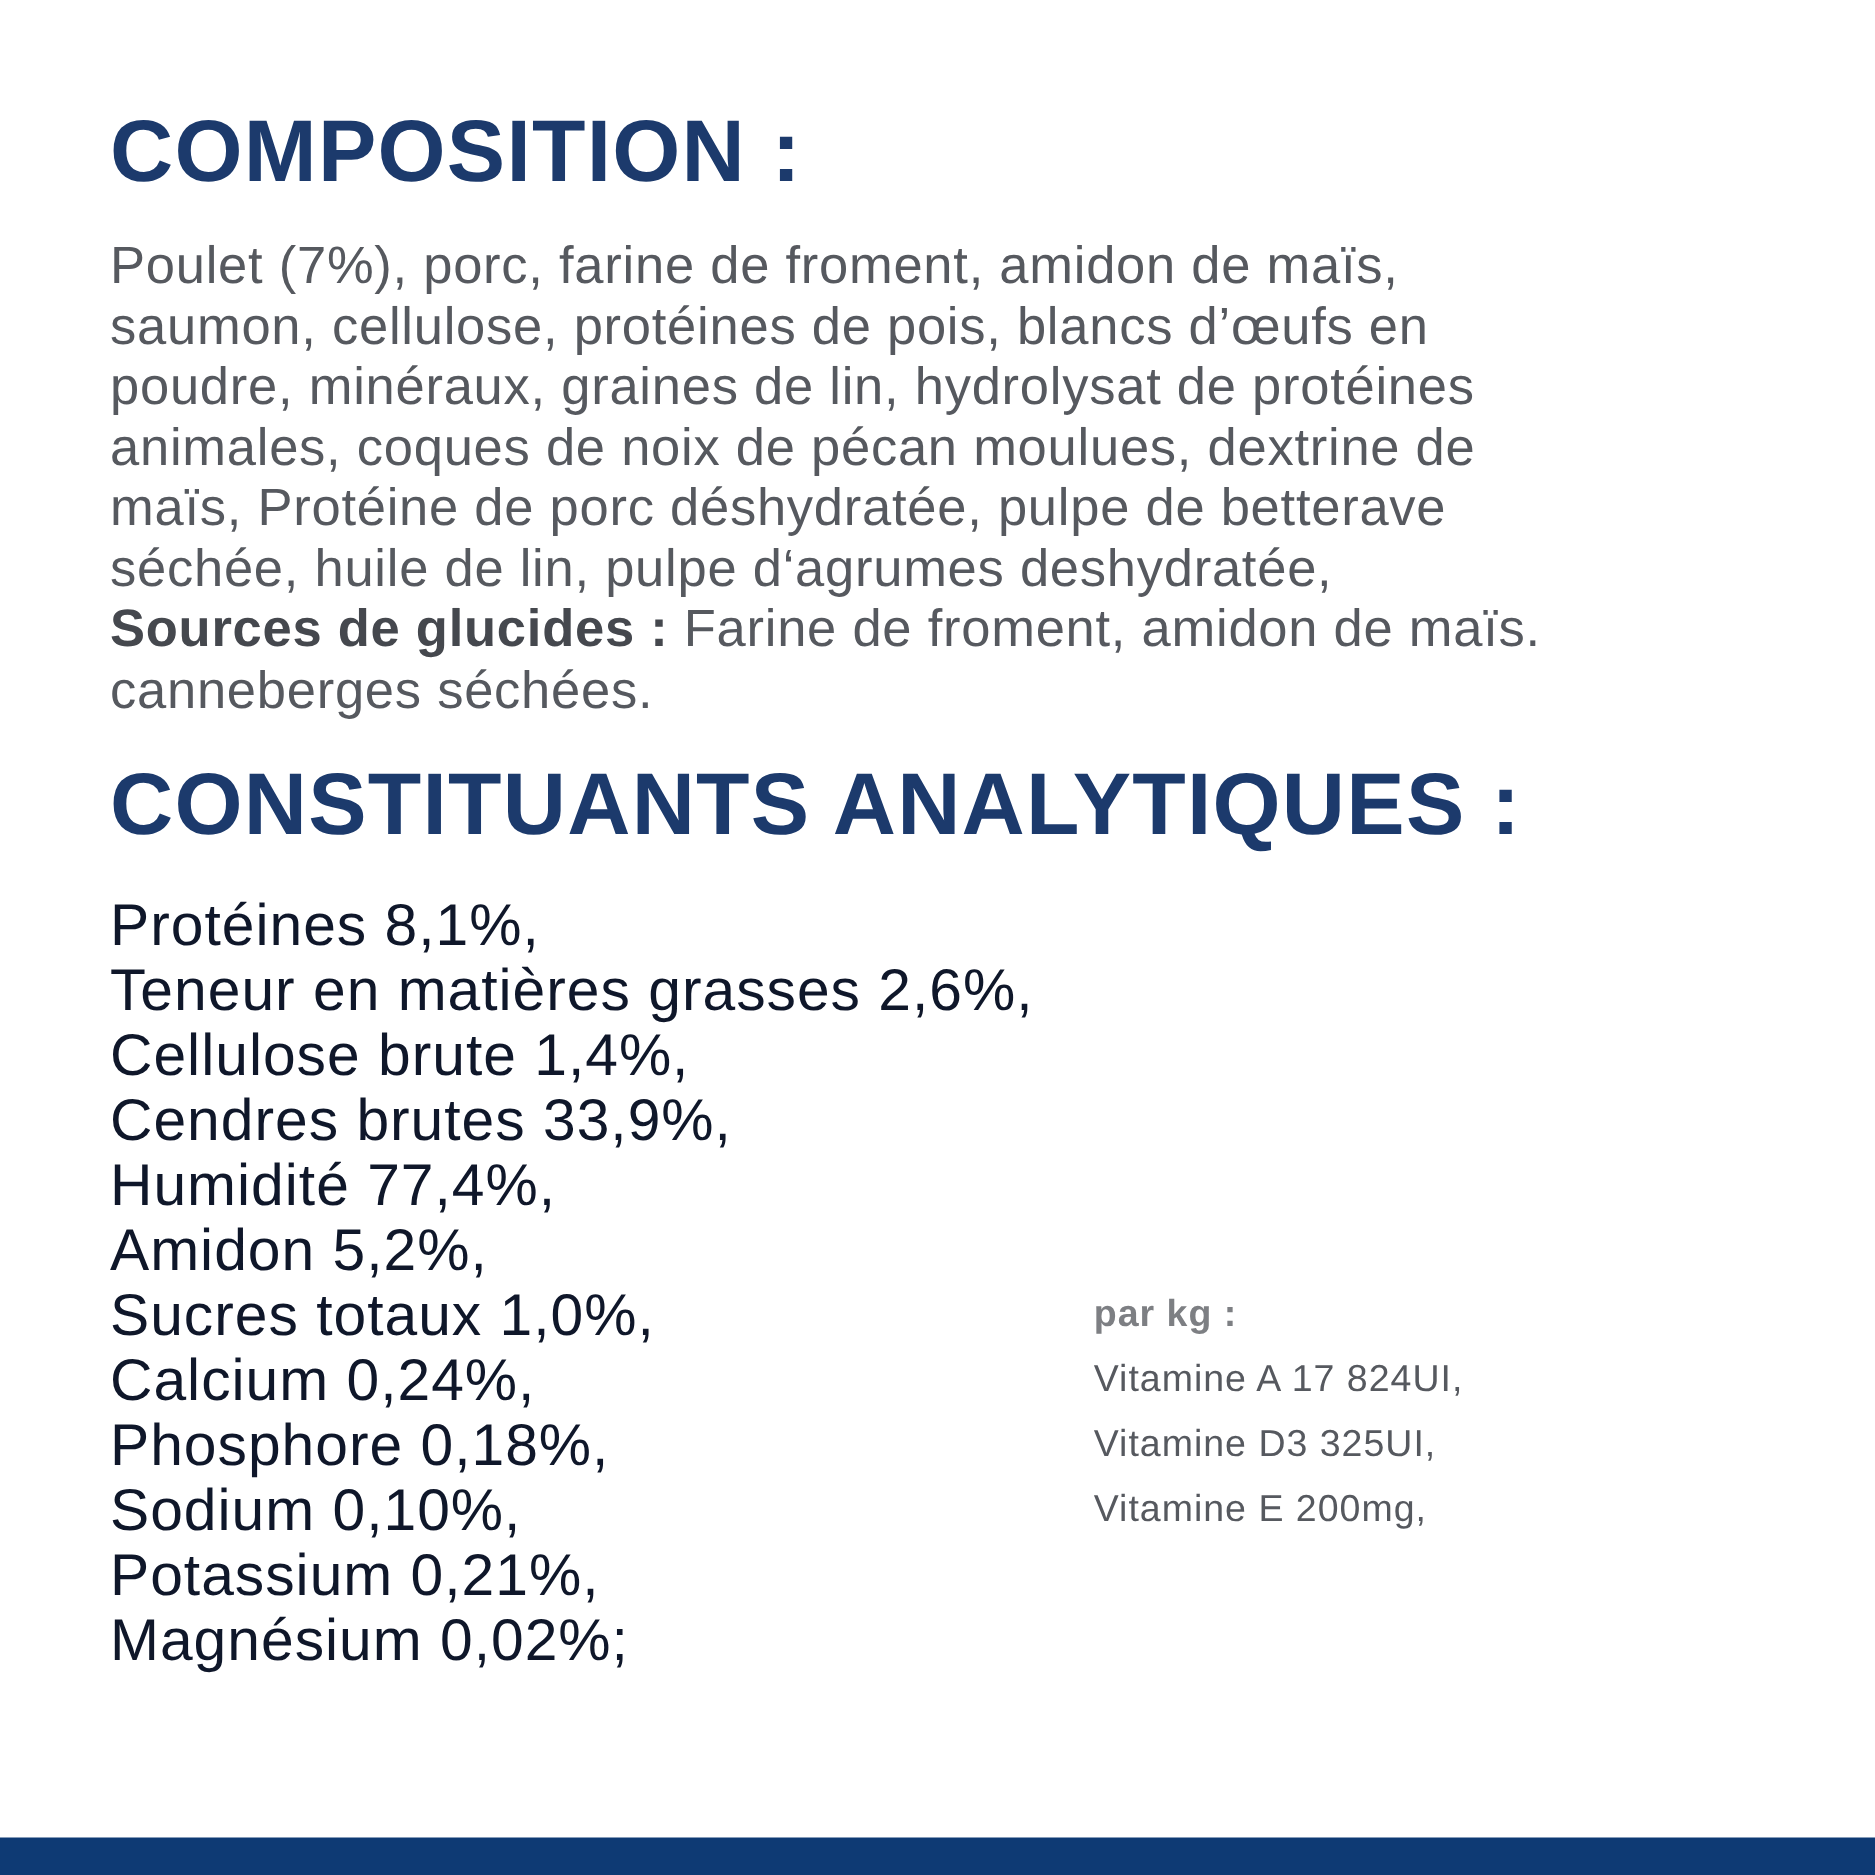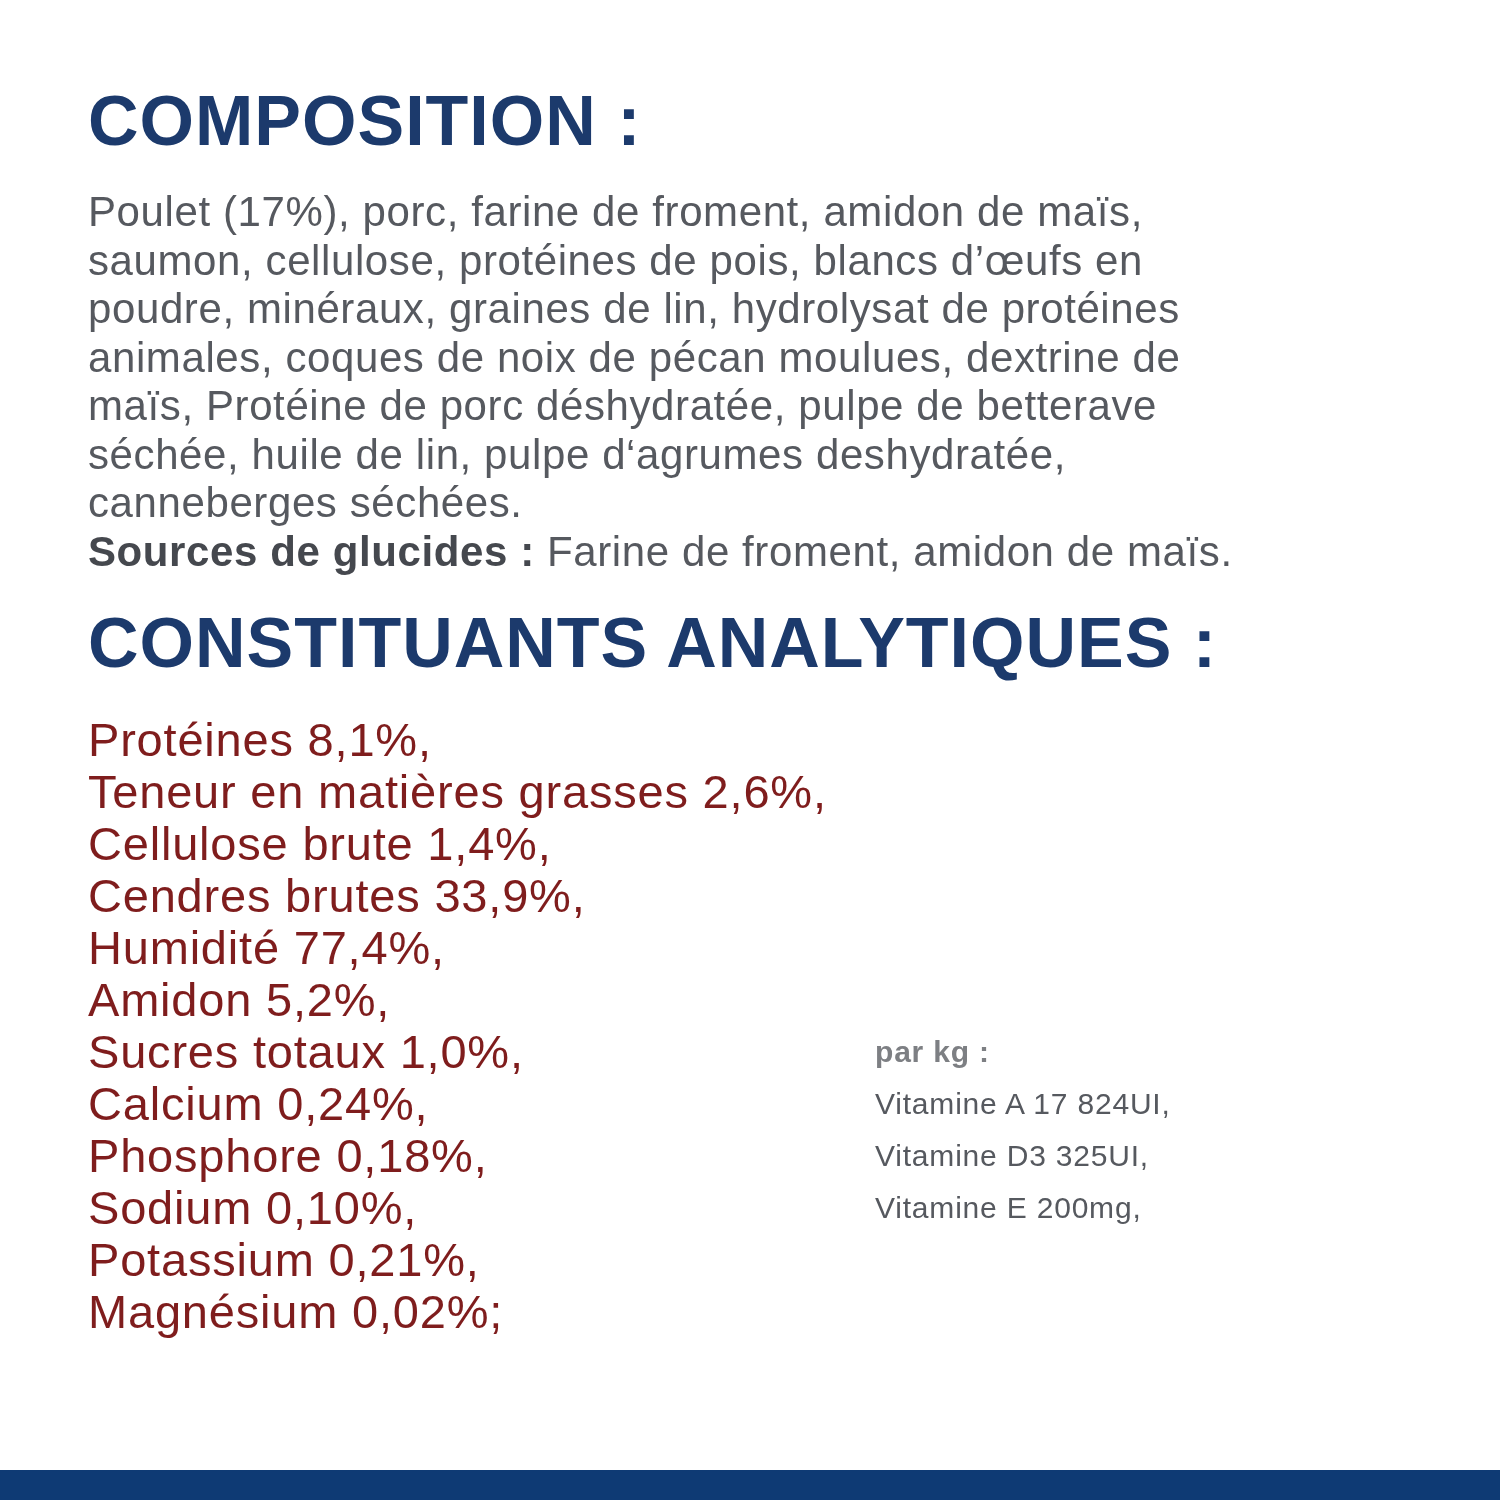--- a/index.html
+++ b/index.html
@@ -36,21 +36,21 @@
     color: #56595f;
     letter-spacing: 0.6px;
     white-space: nowrap;
   }
   .list {
     position: absolute;
     left: 88px;
     top: 714px;
     font-size: 47px;
     line-height: 52px;
-    color: #7f1d1d;
+    color: #0f172a;
     letter-spacing: 0.8px;
     white-space: nowrap;
   }
   .perkg {
     position: absolute;
     left: 875px;
     top: 1026px;
     font-size: 30px;
     line-height: 52px;
     color: #56595f;
@@ -75,28 +75,28 @@
   }
 </style>
 </head>
 <body>
 
 <div class="page">
 
   <div class="heading" id="composition-heading">COMPOSITION :</div>
 
   <div class="para">
-    <div>Poulet (17%), porc, farine de froment, amidon de maïs,</div>
+    <div>Poulet (7%), porc, farine de froment, amidon de maïs,</div>
     <div>saumon, cellulose, protéines de pois, blancs d’œufs en</div>
     <div>poudre, minéraux, graines de lin, hydrolysat de protéines</div>
     <div>animales, coques de noix de pécan moulues, dextrine de</div>
     <div>maïs, Protéine de porc déshydratée, pulpe de betterave</div>
     <div>séchée, huile de lin, pulpe d‘agrumes deshydratée,</div>
+    <div><span class="bold-dark">Sources de glucides : </span><span>Farine de froment, amidon de maïs.</span></div>
     <div>canneberges séchées.</div>
-    <div><span class="bold-dark">Sources de glucides : </span><span>Farine de froment, amidon de maïs.</span></div>
   </div>
 
   <div class="heading" id="analytical-heading">CONSTITUANTS ANALYTIQUES :</div>
 
   <div class="list">
     <div>Protéines 8,1%,</div>
     <div>Teneur en matières grasses 2,6%,</div>
     <div>Cellulose brute 1,4%,</div>
     <div>Cendres brutes 33,9%,</div>
     <div>Humidité 77,4%,</div>

